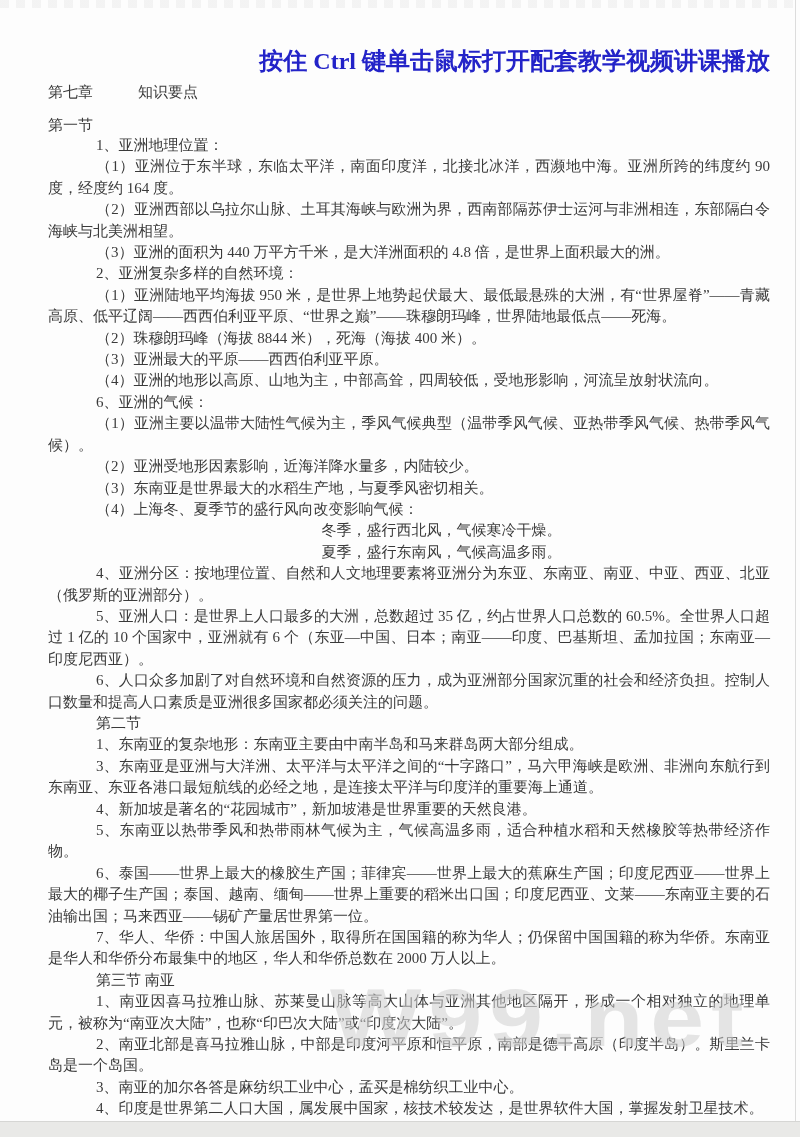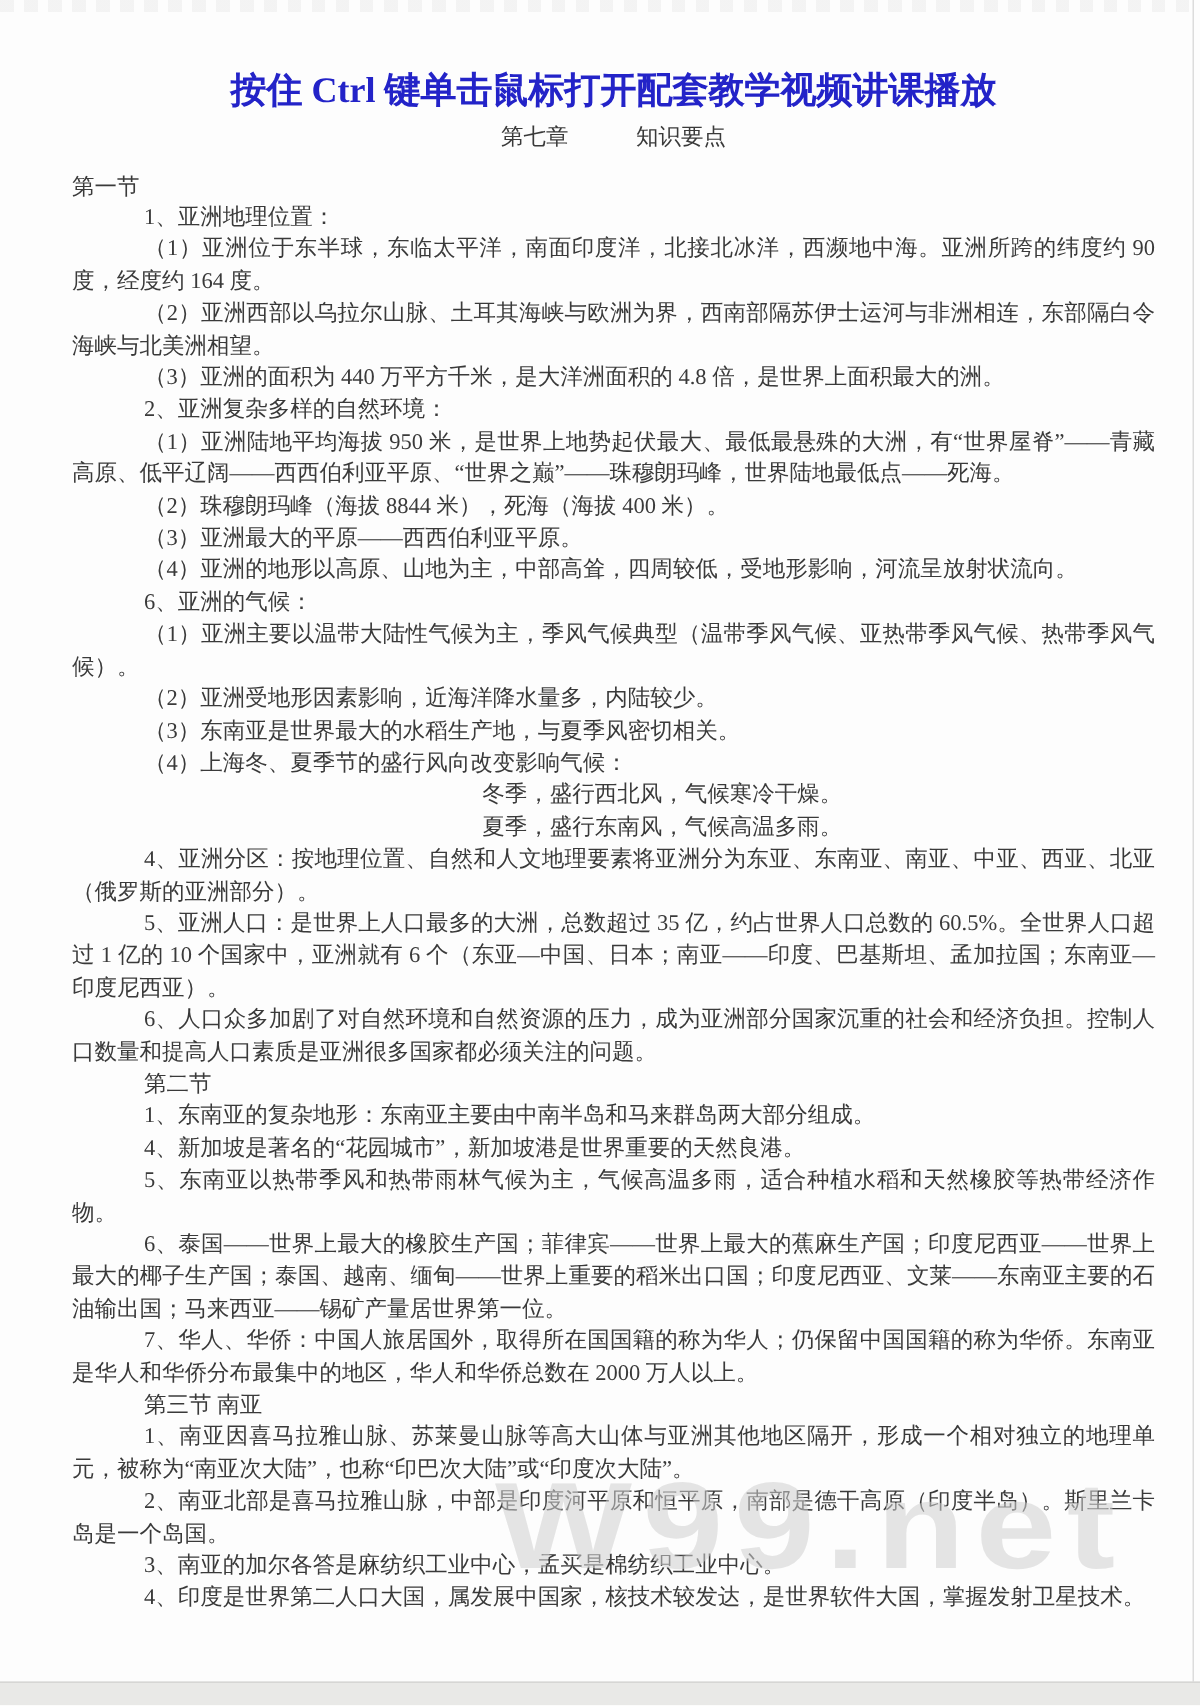--- a/index.html
+++ b/index.html
@@ -32,29 +32,29 @@
     background:#e9e9e7;
     border-top:1px solid #d6d6d4;
   }
   .content{
     position:absolute;left:48px;top:46px;width:722px;
     color:#3a3a3a;
     font-size:15px;line-height:21.4px;
     z-index:1;
   }
   .doc-title{
-    text-align:center;
+    text-align:right;
     font-size:24px;line-height:30px;
     font-weight:bold;
   }
   .doc-title a{
     color:#2323c8;text-decoration:none;cursor:pointer;
   }
   .chapter-line{
-    text-align:center;
+    text-align:left;
     margin-top:7px;
     line-height:18px;
   }
   .section-one{
     text-align:left;
     margin-top:15px;
     line-height:18px;
     margin-bottom:1px;
   }
   p.para{
@@ -108,20 +108,21 @@
     <p class="para">（2）亚洲受地形因素影响，近海洋降水量多，内陆较少。</p>
     <p class="para">（3）东南亚是世界最大的水稻生产地，与夏季风密切相关。</p>
     <p class="para">（4）上海冬、夏季节的盛行风向改变影响气候：</p>
     <p class="para deep">冬季，盛行西北风，气候寒冷干燥。</p>
     <p class="para deep">夏季，盛行东南风，气候高温多雨。</p>
     <p class="para">4、亚洲分区：按地理位置、自然和人文地理要素将亚洲分为东亚、东南亚、南亚、中亚、西亚、北亚（俄罗斯的亚洲部分）。</p>
     <p class="para">5、亚洲人口：是世界上人口最多的大洲，总数超过 35 亿，约占世界人口总数的 60.5%。全世界人口超过 1 亿的 10 个国家中，亚洲就有 6 个（东亚—中国、日本；南亚——印度、巴基斯坦、孟加拉国；东南亚—印度尼西亚）。</p>
     <p class="para">6、人口众多加剧了对自然环境和自然资源的压力，成为亚洲部分国家沉重的社会和经济负担。控制人口数量和提高人口素质是亚洲很多国家都必须关注的问题。</p>
     <p class="para">第二节</p>
     <p class="para">1、东南亚的复杂地形：东南亚主要由中南半岛和马来群岛两大部分组成。</p>
+    <p class="para">3、东南亚是亚洲与大洋洲、太平洋与太平洋之间的“十字路口”，马六甲海峡是欧洲、非洲向东航行到东南亚、东亚各港口最短航线的必经之地，是连接太平洋与印度洋的重要海上通道。</p>
     <p class="para">4、新加坡是著名的“花园城市”，新加坡港是世界重要的天然良港。</p>
     <p class="para">5、东南亚以热带季风和热带雨林气候为主，气候高温多雨，适合种植水稻和天然橡胶等热带经济作物。</p>
     <p class="para">6、泰国——世界上最大的橡胶生产国；菲律宾——世界上最大的蕉麻生产国；印度尼西亚——世界上最大的椰子生产国；泰国、越南、缅甸——世界上重要的稻米出口国；印度尼西亚、文莱——东南亚主要的石油输出国；马来西亚——锡矿产量居世界第一位。</p>
     <p class="para">7、华人、华侨：中国人旅居国外，取得所在国国籍的称为华人；仍保留中国国籍的称为华侨。东南亚是华人和华侨分布最集中的地区，华人和华侨总数在 2000 万人以上。</p>
     <p class="para">第三节 南亚</p>
     <p class="para">1、南亚因喜马拉雅山脉、苏莱曼山脉等高大山体与亚洲其他地区隔开，形成一个相对独立的地理单元，被称为“南亚次大陆”，也称“印巴次大陆”或“印度次大陆”。</p>
     <p class="para">2、南亚北部是喜马拉雅山脉，中部是印度河平原和恒平原，南部是德干高原（印度半岛）。斯里兰卡岛是一个岛国。</p>
     <p class="para">3、南亚的加尔各答是麻纺织工业中心，孟买是棉纺织工业中心。</p>
     <p class="para">4、印度是世界第二人口大国，属发展中国家，核技术较发达，是世界软件大国，掌握发射卫星技术。</p>
 

